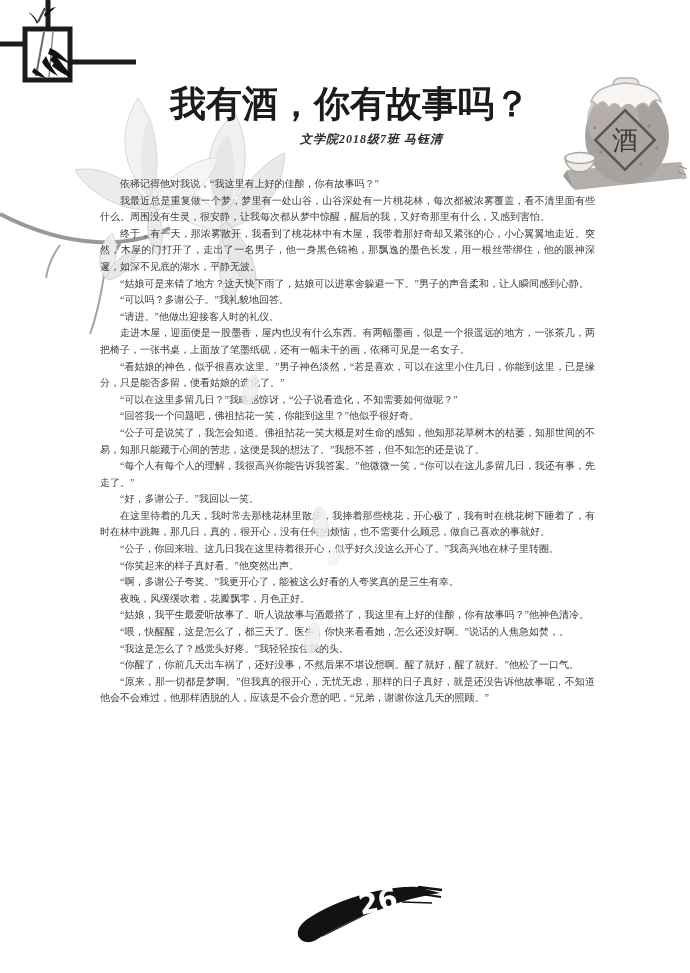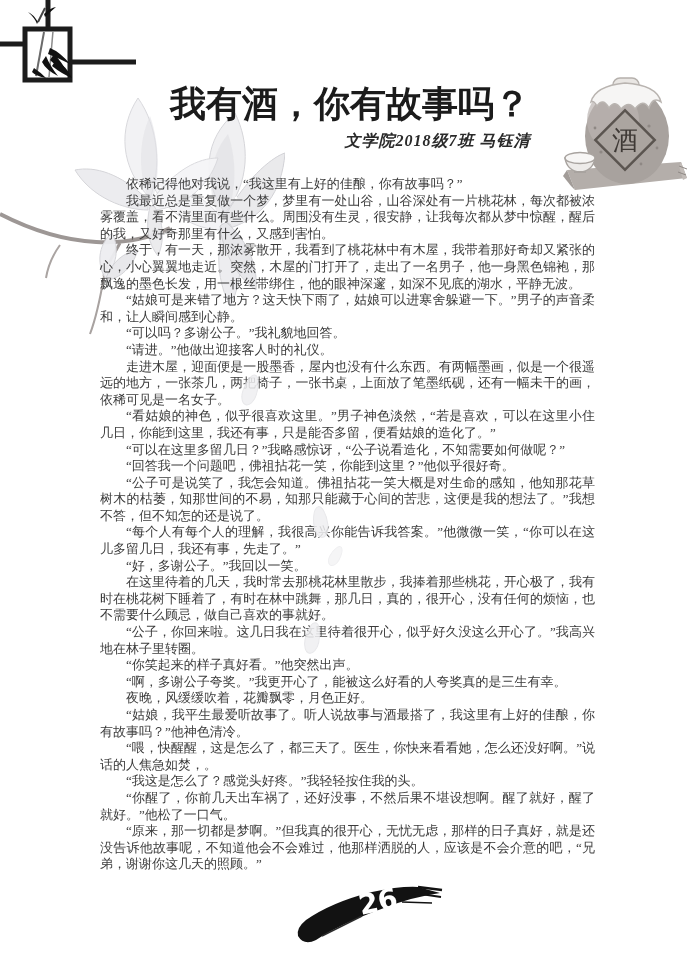--- a/index.html
+++ b/index.html
@@ -14,26 +14,26 @@
 
   
   .jar{position:absolute;left:561px;top:68px;width:128px;height:140px;}
 
   
   .title{position:absolute;left:170px;top:80px;width:380px;
          font-size:36px;font-weight:700;color:#1b1b1b;letter-spacing:0px;
          font-family:"DejaVu Serif","Liberation Serif",serif;white-space:nowrap;}
 
   
-  .byline{position:absolute;left:300px;top:131px;width:275px;text-align:center;
-          font-size:16px;font-style:italic;font-weight:700;color:#2a2a2a;letter-spacing:1px;}
+  .byline{position:absolute;left:300px;top:131px;width:275px;text-align:left;
+          font-size:12px;font-style:italic;font-weight:700;color:#2a2a2a;letter-spacing:1px;}
 
   
   .story{position:absolute;left:100px;top:176px;width:495px;color:#3b3b3b;
-         font-size:13px;line-height:16.6px;text-align:justify;}
+         font-size:10px;line-height:16.6px;text-align:justify;}
   .story p{margin:0;text-indent:2em;}
 
   
   .petal{position:absolute;width:13px;height:30px;border-radius:50% 50% 50% 50%/60% 60% 40% 40%;
          background:#efeff1;border:1px solid #e4e4e7;opacity:.85;}
   .petal.p1{left:243px;top:374px;transform:rotate(18deg);}
   .petal.p2{left:313px;top:506px;transform:rotate(-8deg);}
   .petal.p3{left:305px;top:622px;transform:rotate(12deg);}
   .petal.p4{left:330px;top:545px;width:9px;height:20px;transform:rotate(30deg);opacity:.6;}
 
@@ -136,21 +136,21 @@
   </div>
 
   <div class="story" id="story-body">
       <p>依稀记得他对我说，“我这里有上好的佳酿，你有故事吗？”</p>
       <p>我最近总是重复做一个梦，梦里有一处山谷，山谷深处有一片桃花林，每次都被浓雾覆盖，看不清里面有些什么。周围没有生灵，很安静，让我每次都从梦中惊醒，醒后的我，又好奇那里有什么，又感到害怕。</p>
       <p>终于，有一天，那浓雾散开，我看到了桃花林中有木屋，我带着那好奇却又紧张的心，小心翼翼地走近。突然，木屋的门打开了，走出了一名男子，他一身黑色锦袍，那飘逸的墨色长发，用一根丝带绑住，他的眼神深邃，如深不见底的湖水，平静无波。</p>
       <p>“姑娘可是来错了地方？这天快下雨了，姑娘可以进寒舍躲避一下。”男子的声音柔和，让人瞬间感到心静。</p>
       <p>“可以吗？多谢公子。”我礼貌地回答。</p>
       <p>“请进。”他做出迎接客人时的礼仪。</p>
       <p>走进木屋，迎面便是一股墨香，屋内也没有什么东西。有两幅墨画，似是一个很遥远的地方，一张茶几，两把椅子，一张书桌，上面放了笔墨纸砚，还有一幅未干的画，依稀可见是一名女子。</p>
-      <p>“看姑娘的神色，似乎很喜欢这里。”男子神色淡然，“若是喜欢，可以在这里小住几日，你能到这里，我还有事，只是能否多留，便看姑娘的造化了。”</p>
+      <p>“看姑娘的神色，似乎很喜欢这里。”男子神色淡然，“若是喜欢，可以在这里小住几日，你能到这里，已是缘分，只是能否多留，便看姑娘的造化了。”</p>
       <p>“可以在这里多留几日？”我略感惊讶，“公子说看造化，不知需要如何做呢？”</p>
       <p>“回答我一个问题吧，佛祖拈花一笑，你能到这里？”他似乎很好奇。</p>
       <p>“公子可是说笑了，我怎会知道。佛祖拈花一笑大概是对生命的感知，他知那花草树木的枯萎，知那世间的不易，知那只能藏于心间的苦悲，这便是我的想法了。”我想不答，但不知怎的还是说了。</p>
       <p>“每个人有每个人的理解，我很高兴你能告诉我答案。”他微微一笑，“你可以在这儿多留几日，我还有事，先走了。”</p>
       <p>“好，多谢公子。”我回以一笑。</p>
       <p>在这里待着的几天，我时常去那桃花林里散步，我捧着那些桃花，开心极了，我有时在桃花树下睡着了，有时在林中跳舞，那几日，真的，很开心，没有任何的烦恼，也不需要什么顾忌，做自己喜欢的事就好。</p>
       <p>“公子，你回来啦。这几日我在这里待着很开心，似乎好久没这么开心了。”我高兴地在林子里转圈。</p>
       <p>“你笑起来的样子真好看。”他突然出声。</p>
       <p>“啊，多谢公子夸奖。”我更开心了，能被这么好看的人夸奖真的是三生有幸。</p>
       <p>夜晚，风缓缓吹着，花瓣飘零，月色正好。</p>

